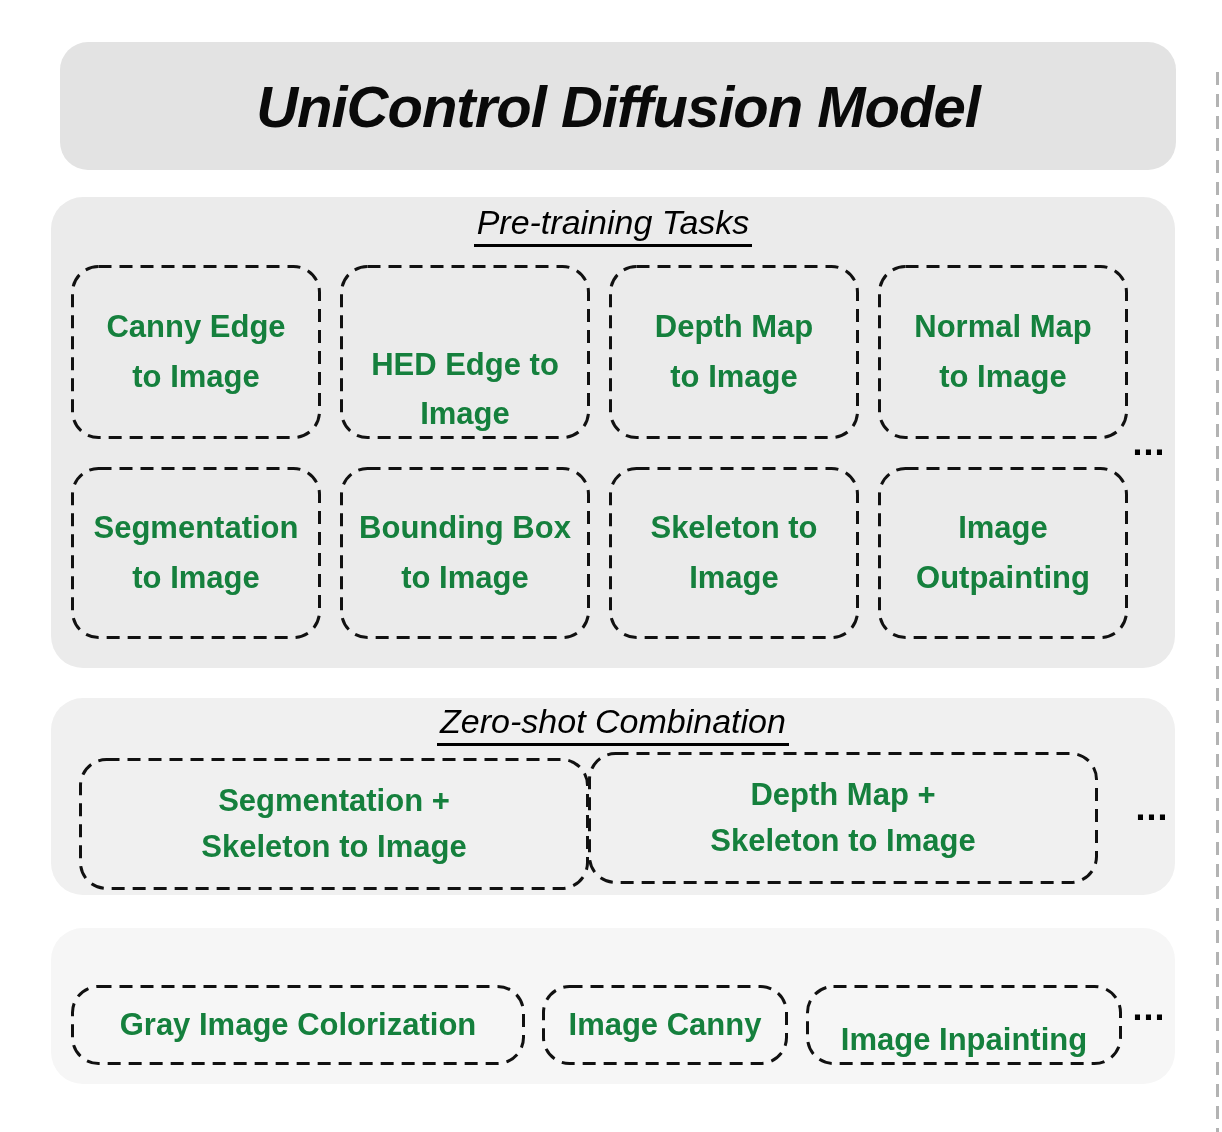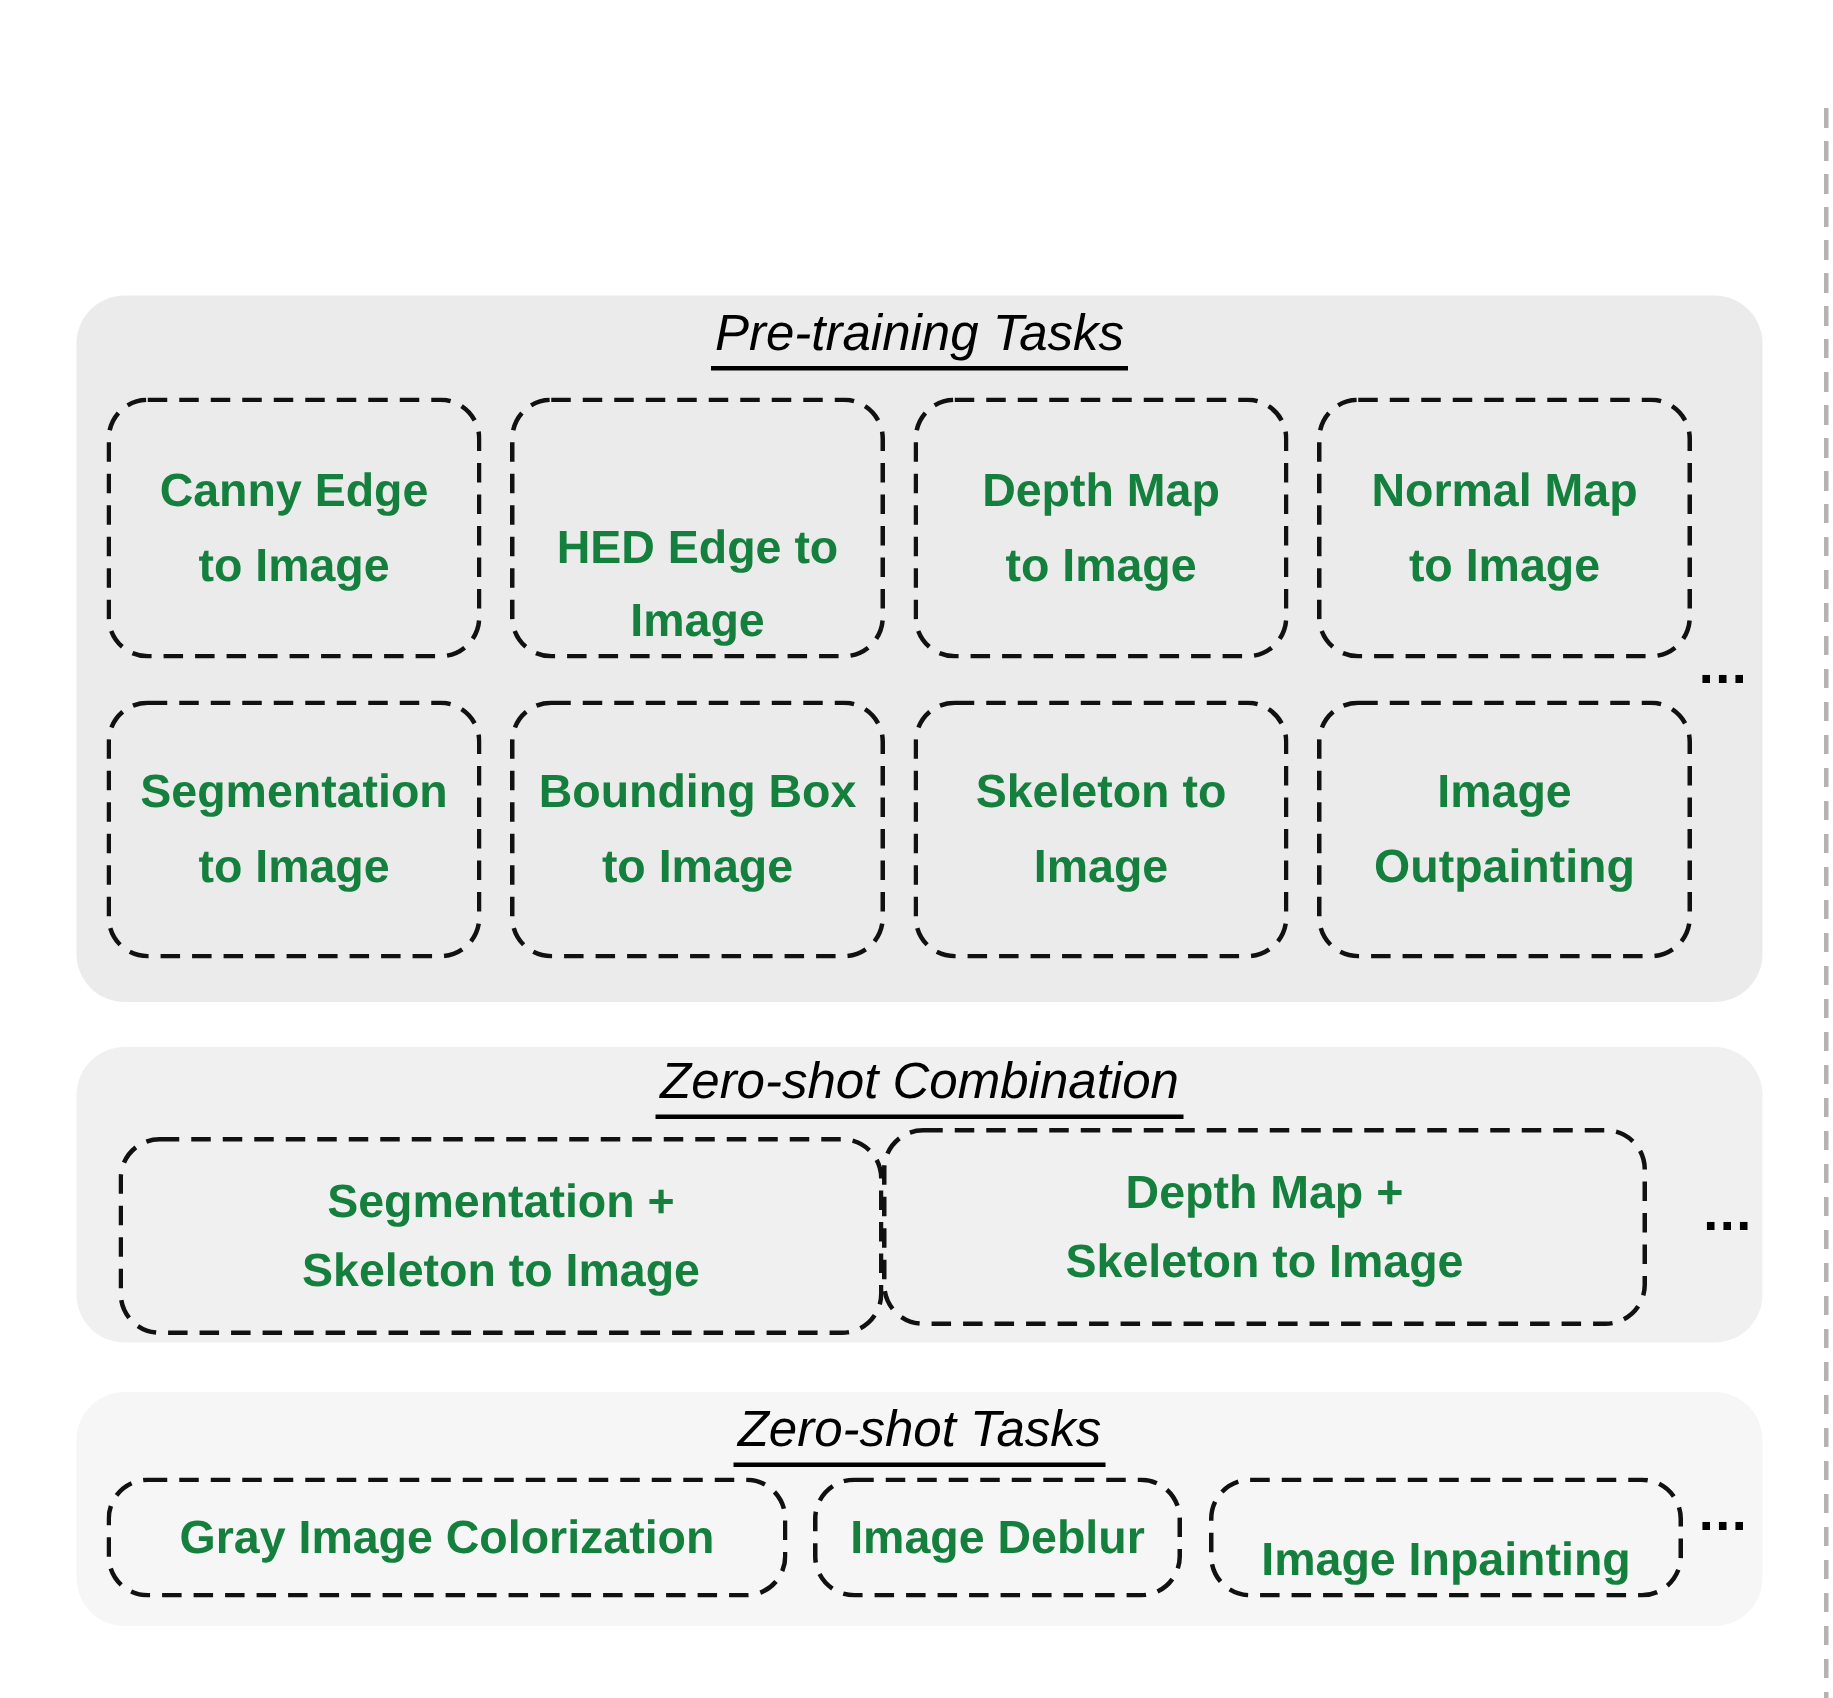--- a/index.html
+++ b/index.html
@@ -35,20 +35,23 @@
     position:absolute; width:46px; text-align:center;
     font-weight:bold; font-size:36px; letter-spacing:1px; color:#000; line-height:1;
   }
   .edge-line{ position:absolute; left:1216px; top:72px; width:3px; height:1060px; }
 </style>
 </head>
 <body>
 
 <div class="canvas">
 
+  <div class="banner" style="background: rgb(227, 227, 227);">
+    <span class="figure-title">UniControl Diffusion Model</span>
+  </div>
 
   <div class="panel panel-pretraining" style="background: rgb(235, 235, 235);">
     <div class="heading-row" style="top:6px;">
       <span class="section-heading">Pre-training Tasks</span>
     </div>
 
     <div class="task-box dashed" style="left:20px;  top:68px;  width:250px; height:174px;">
       <span class="task-label">Canny Edge
 to Image</span>
     <svg width="250" height="174" class="dash-border">
@@ -126,32 +129,29 @@
 Skeleton to Image</span>
     <svg width="510" height="132" class="dash-border">
           <rect x="1.5" y="1.5" width="507" height="129" rx="26" fill="none" stroke="#111111" stroke-width="3" stroke-dasharray="13 8"></rect>
         </svg>
       </div>
 
     <div class="dots" style="left:1078px; top:92px;">...</div>
   </div>
 
   <div class="panel panel-tasks" style="background: rgb(246, 246, 246);">
-    <div class="heading-row" style="top:6px;">
-      <span class="section-heading">Zero-shot Tasks</span>
-    </div>
 
     <div class="task-box dashed" style="left:20px;  top:57px; width:454px; height:80px;">
       <span class="task-label">Gray Image Colorization</span>
     <svg width="454" height="80" class="dash-border">
           <rect x="1.5" y="1.5" width="451" height="77" rx="26" fill="none" stroke="#111111" stroke-width="3" stroke-dasharray="13 8"></rect>
         </svg>
       </div>
     <div class="task-box dashed" style="left:491px; top:57px; width:246px; height:80px;">
-      <span class="task-label">Image Deblur</span>
+      <span class="task-label">Image Canny</span>
     <svg width="246" height="80" class="dash-border">
           <rect x="1.5" y="1.5" width="243" height="77" rx="26" fill="none" stroke="#111111" stroke-width="3" stroke-dasharray="13 8"></rect>
         </svg>
       </div>
     <div class="task-box dashed" style="left:755px; top:57px; width:316px; height:80px;align-items:flex-end;">
       <span class="task-label">Image Inpainting</span>
     <svg width="316" height="80" class="dash-border">
           <rect x="1.5" y="1.5" width="313" height="77" rx="26" fill="none" stroke="#111111" stroke-width="3" stroke-dasharray="13 8"></rect>
         </svg>
       </div>

